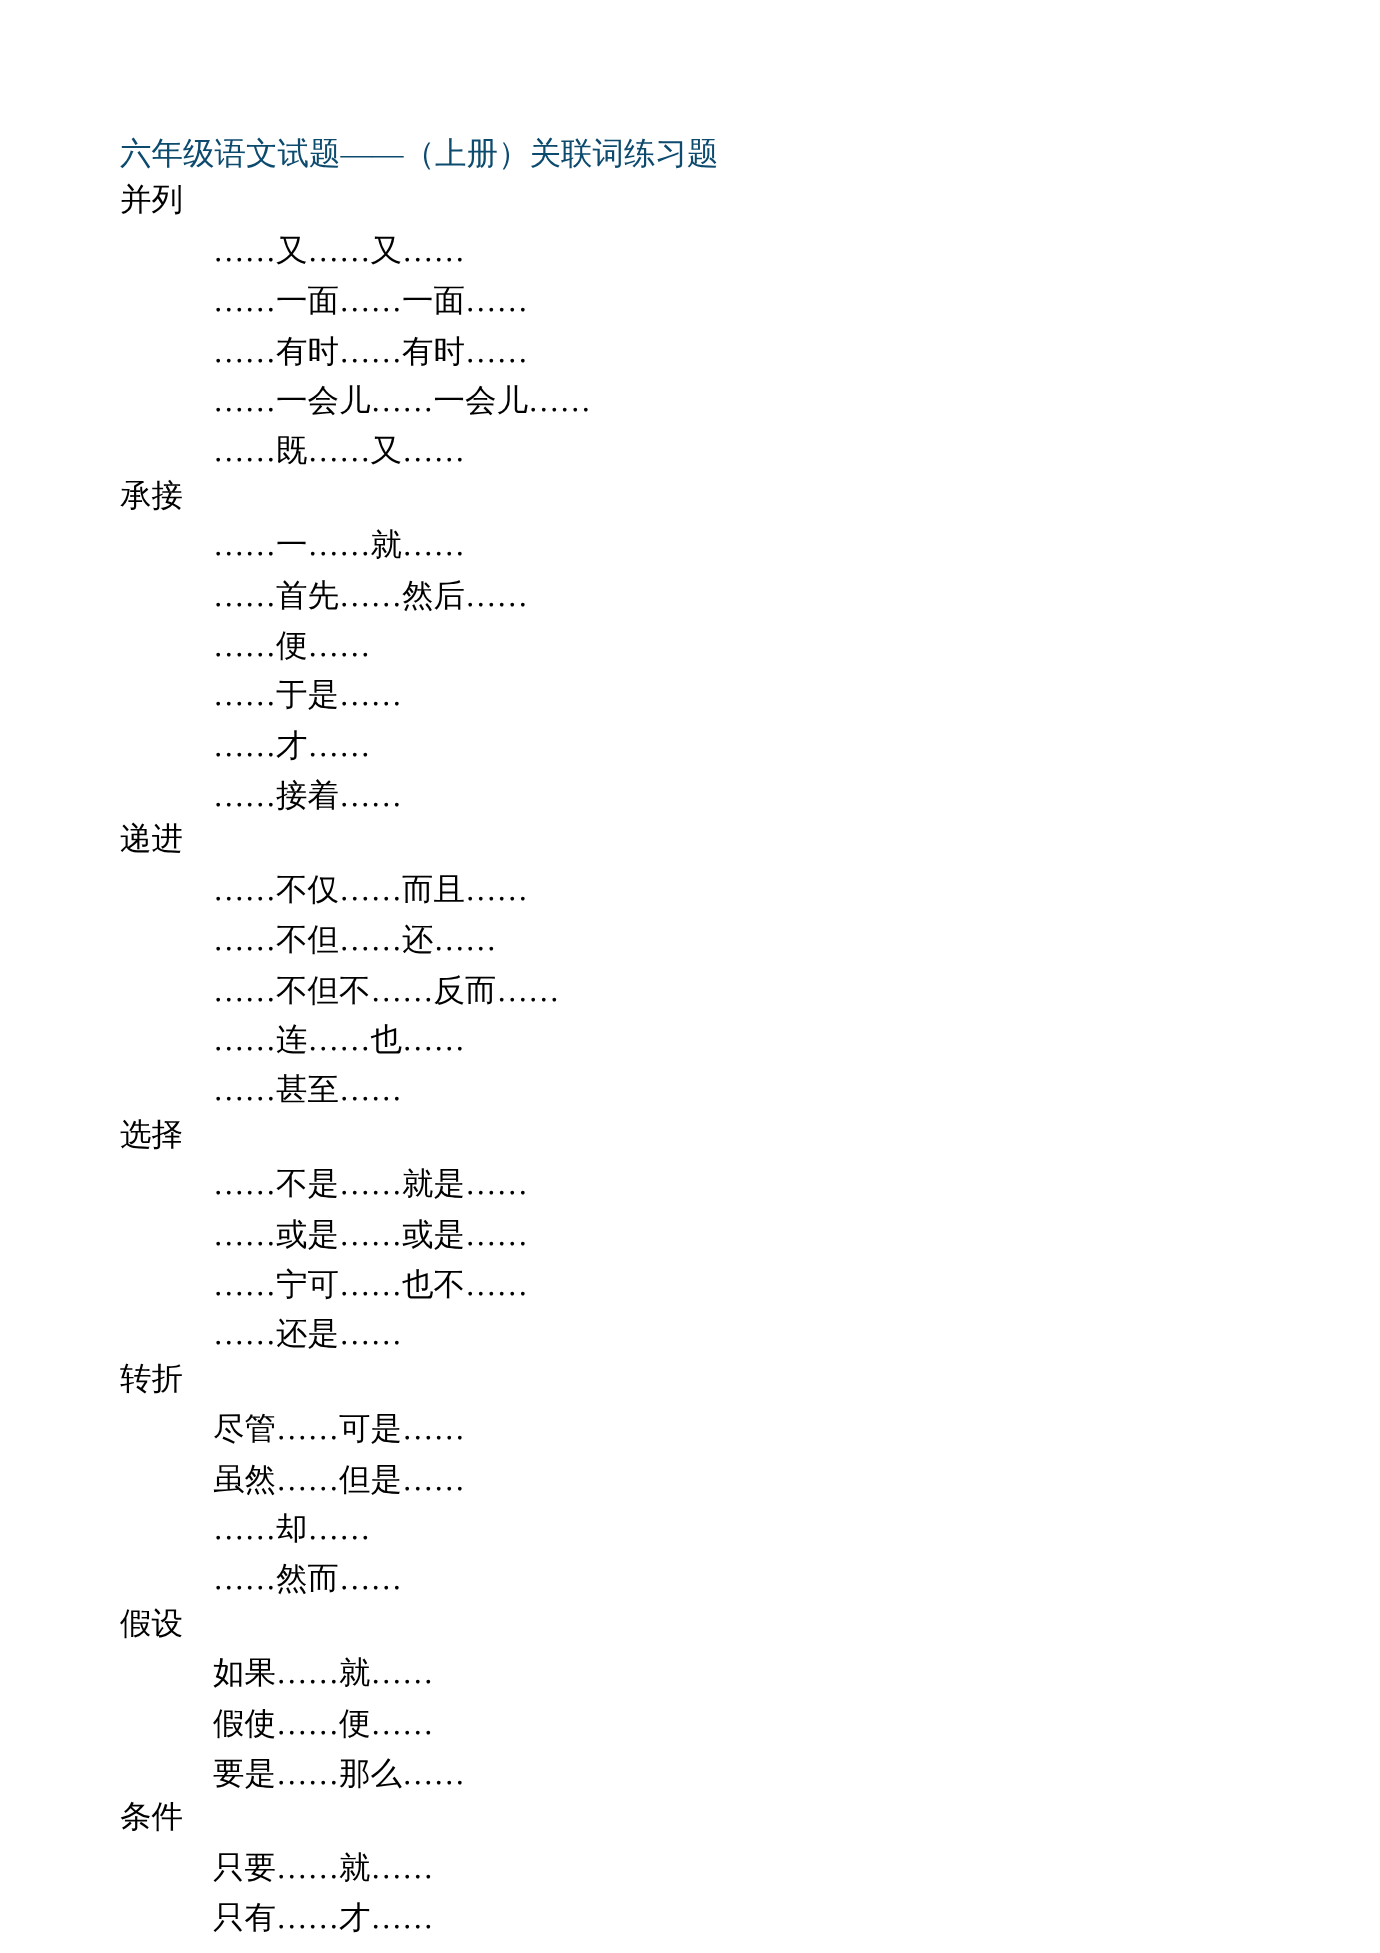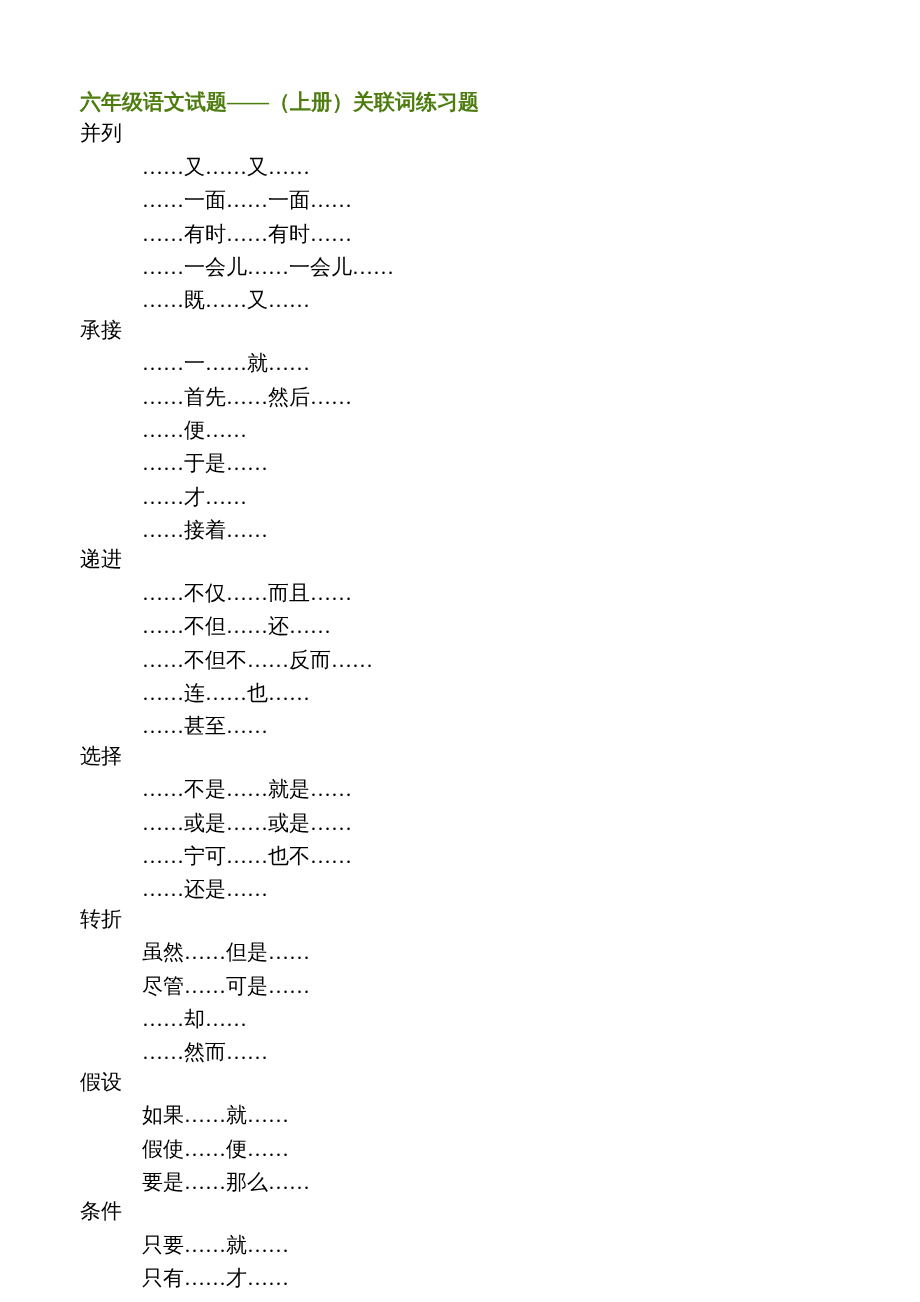--- a/index.html
+++ b/index.html
@@ -11,22 +11,22 @@
     width: 920px;
     min-height: 1302px;
     box-sizing: border-box;
     padding: 88px 80px 60px 80px;
     font-family: "SimSun", "Songti SC", serif;
     font-size: 21px;
     line-height: 1.4;
     color: #000000;
   }
   .title {
-    font-weight: bold;
-    color: #4d7c0f;
+    font-weight: normal;
+    color: #0c4a6e;
     margin-bottom: 2px;
   }
   .category {
     margin-top: 0;
     margin-bottom: 0;
   }
   .item {
     padding-left: 2.95em;
     margin-top: 4px;
     margin-bottom: 0;
@@ -56,22 +56,22 @@
       <div class="item">……不但……还……</div>
       <div class="item">……不但不……反而……</div>
       <div class="item">……连……也……</div>
       <div class="item">……甚至……</div>
       <div class="category">选择</div>
       <div class="item">……不是……就是……</div>
       <div class="item">……或是……或是……</div>
       <div class="item">……宁可……也不……</div>
       <div class="item">……还是……</div>
       <div class="category">转折</div>
+      <div class="item">尽管……可是……</div>
       <div class="item">虽然……但是……</div>
-      <div class="item">尽管……可是……</div>
       <div class="item">……却……</div>
       <div class="item">……然而……</div>
       <div class="category">假设</div>
       <div class="item">如果……就……</div>
       <div class="item">假使……便……</div>
       <div class="item">要是……那么……</div>
       <div class="category">条件</div>
       <div class="item">只要……就……</div>
       <div class="item">只有……才……</div>
     </div>

